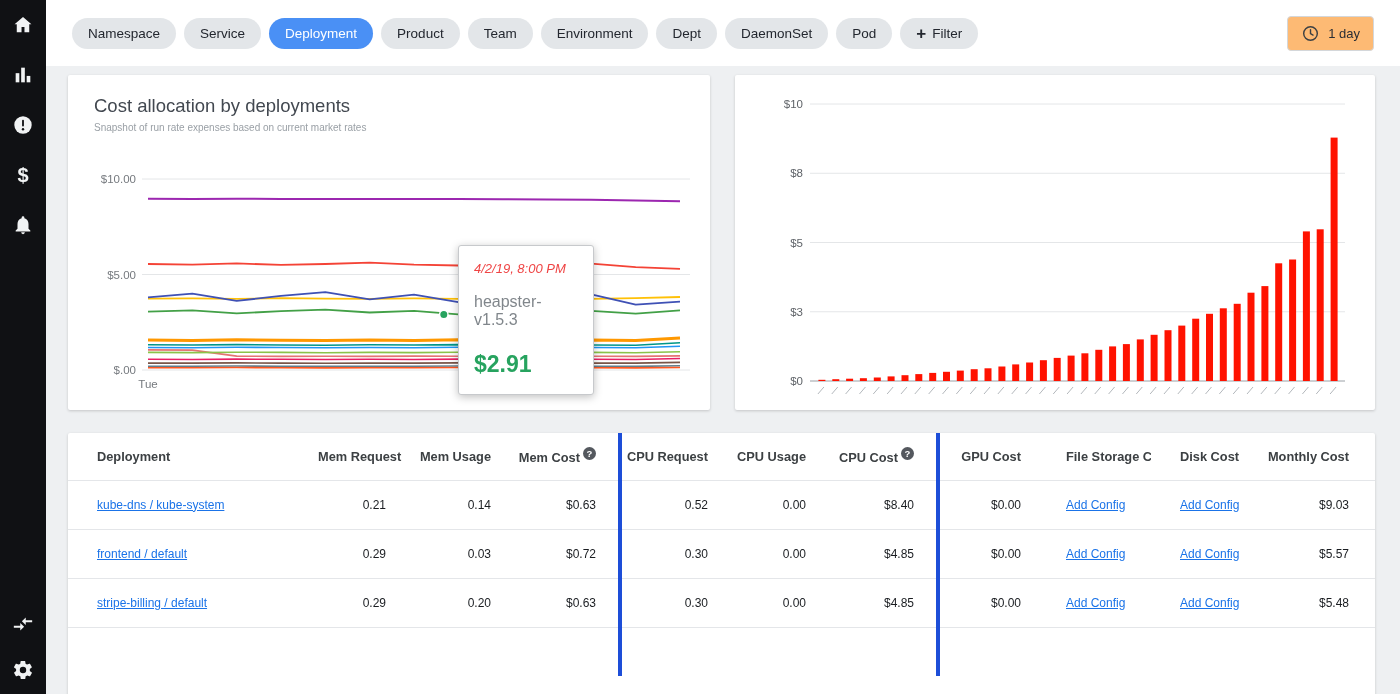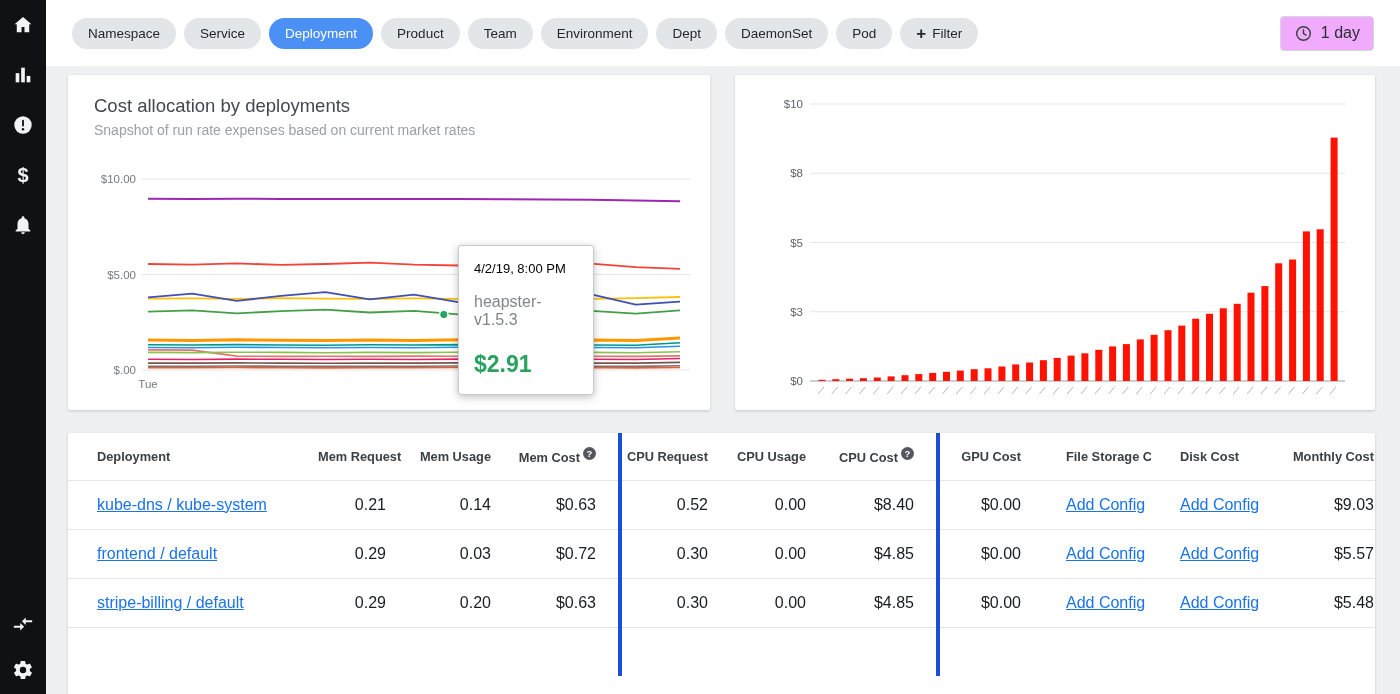--- a/index.html
+++ b/index.html
@@ -24,53 +24,53 @@
   
   .topbar { position:absolute; left:46px; top:0; width:1354px; height:66px; background:#fff;
     display:flex; align-items:center; gap:16px; padding:0 26px; }
   .chips { display:flex; align-items:center; gap:8px; }
   .chip { height:31px; border:none; border-radius:16px; background:#e3e6e9; padding:0 16px;
     font-size:13.5px; font-weight:500; color:#23272f; display:flex; align-items:center; gap:6px;
     cursor:pointer; font-family:inherit; white-space:nowrap; }
   .chip.active { background:#4a90f5; color:#fff; }
   .chip .plus { font-size:17px; font-weight:bold; line-height:1; }
   .time-btn { margin-left:auto; height:35px; border:1px solid #d4d7da; border-radius:4px;
-    background:#f0abfc; display:flex; align-items:center; gap:8px; padding:0 13px;
-    font-size:16px; color:#2a2e34; cursor:pointer; font-family:inherit; }
+    background:#fdba74; display:flex; align-items:center; gap:8px; padding:0 13px;
+    font-size:13px; color:#2a2e34; cursor:pointer; font-family:inherit; }
 
   
   .card { position:absolute; background:#fff; box-shadow:0 1px 3px rgba(0,0,0,.18); border-radius:2px; }
   .panel-left  { left:68px;  top:75px; width:642px;  height:335px; }
   .panel-right { left:735px; top:75px; width:640px;  height:335px; }
   .table-card  { left:68px;  top:433px; width:1307px; height:320px; }
 
   .panel-title { font-size:18.5px; font-weight:400; color:#424850; padding:20px 26px 0; position:relative; z-index:2; }
-  .panel-sub   { font-size:14px; color:#9aa0a6; padding:5px 26px 0; position:relative; z-index:2; }
+  .panel-sub   { font-size:10px; color:#9aa0a6; padding:5px 26px 0; position:relative; z-index:2; }
   .chart-svg { position:absolute; left:0; top:0; }
 
   
   .tooltip { position:absolute; left:390px; top:170px; width:136px; background:#fff;
     border:1px solid #c7c9cc; border-radius:3px; box-shadow:0 2px 8px rgba(0,0,0,.25);
     padding:15px 15px 16px; z-index:3; }
-  .tt-date  { font-size:13px; color:#000000; }
+  .tt-date  { font-size:13px; color:#ef4444;font-style:italic; }
   .tt-name  { font-size:16px; color:#80868b; margin-top:17px; }
   .tt-value { font-size:23px; color:#27a35f; margin-top:22px;font-weight:bold; }
 
   
   table { width:1307px; border-collapse:collapse; table-layout:fixed; }
   th { font-size:12.8px; font-weight:bold; color:#3c4043; height:47px; white-space:nowrap;
     overflow:hidden; cursor:pointer; }
-  td { font-size:16px; color:#1a1d21; height:49px; white-space:nowrap; overflow:hidden; }
+  td { font-size:12px; color:#1a1d21; height:49px; white-space:nowrap; overflow:hidden; }
   tbody tr { border-top:1px solid #e4e6e9; }
   th.sep, td.sep { border-left:4px solid #1d4ed8; }
   th:nth-child(1), td:nth-child(1) { text-align:left; padding-left:29px; }
   th:nth-child(n+2):nth-child(-n+8), td:nth-child(n+2):nth-child(-n+8) { text-align:right; padding-right:22px; }
   th:nth-child(9), td:nth-child(9)   { text-align:left; padding-left:23px; }
   th:nth-child(10), td:nth-child(10) { text-align:left; padding-left:29px; }
-  th:nth-child(11), td:nth-child(11) { text-align:right; padding-right:1px; }
+  th:nth-child(11), td:nth-child(11) { text-align:right; padding-right:26px; }
   a { color:#1a73e8; text-decoration:underline; }
   .help { display:inline-block; width:13px; height:13px; border-radius:50%; background:#54585e;
     color:#fff; font-size:9.5px; line-height:13px; text-align:center; vertical-align:super;
     margin-left:3px; font-weight:bold; }
 </style>
 </head>
 <body>
 
 <div class="app">
 

